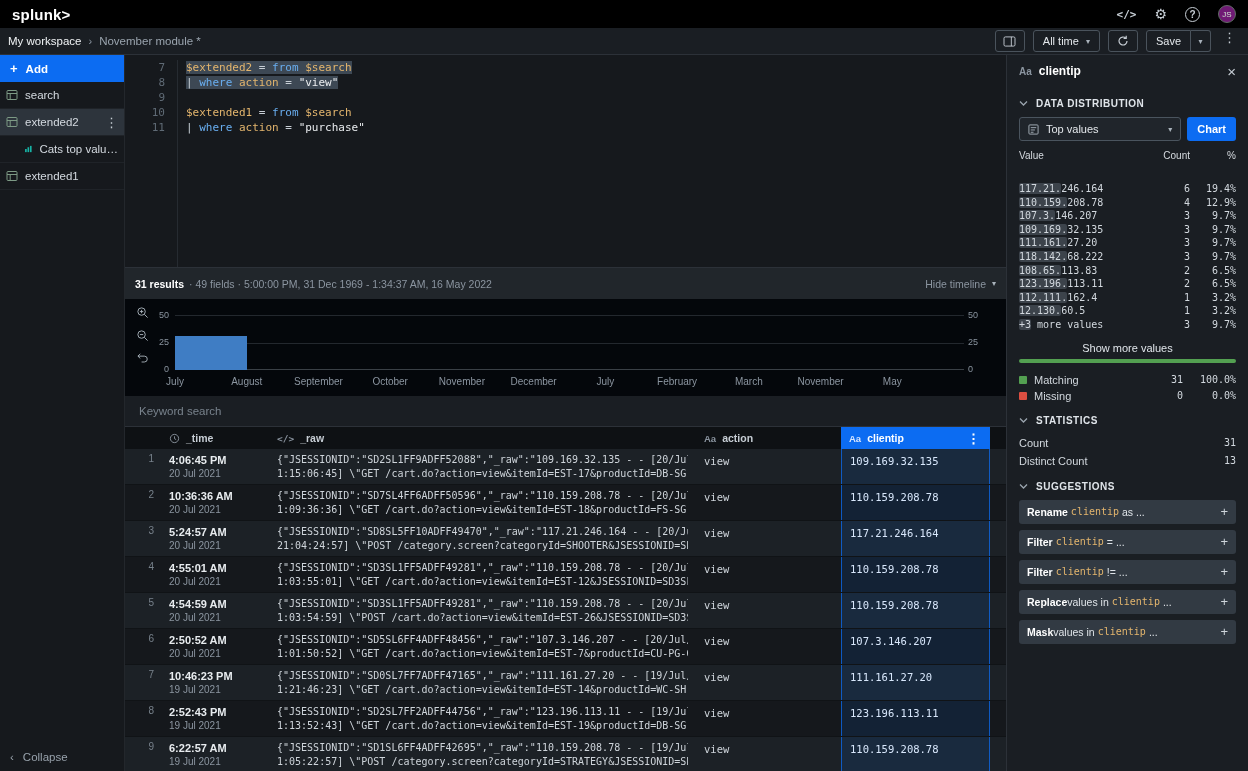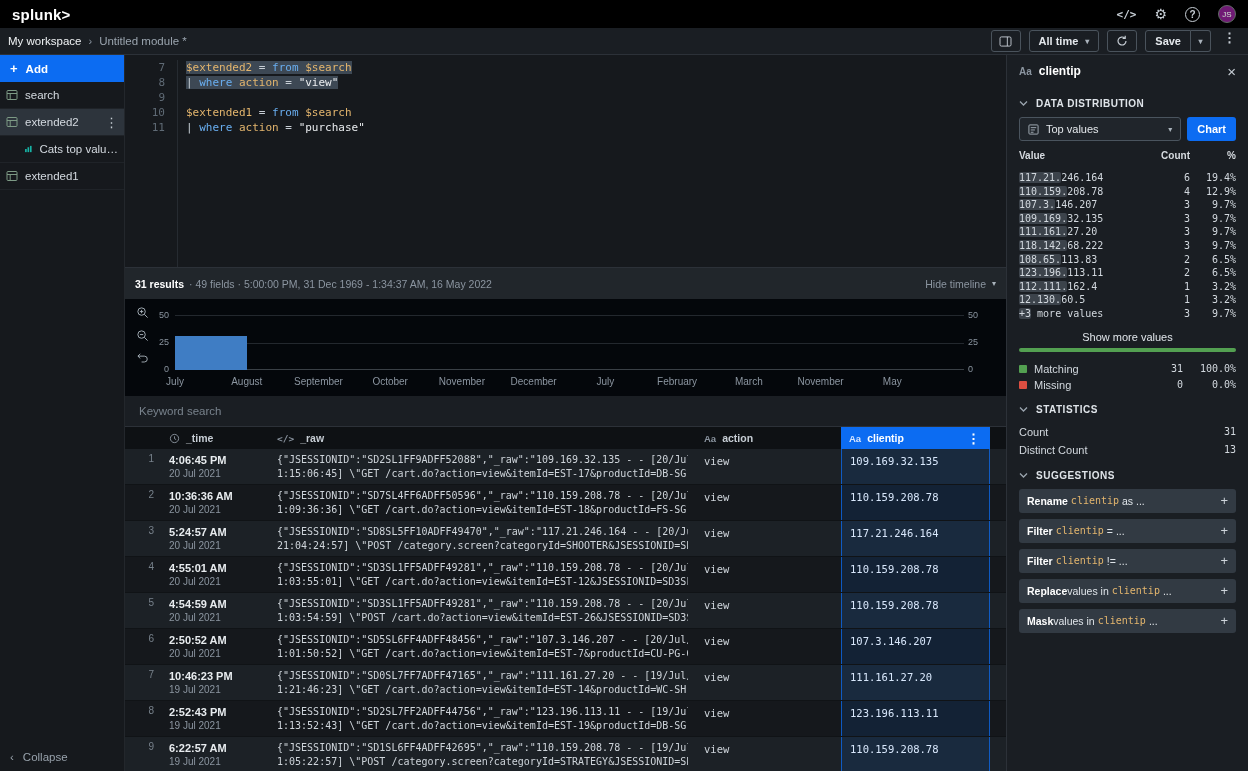--- a/index.html
+++ b/index.html
@@ -17,21 +17,21 @@
     display:flex; align-items:center; justify-content:center; font-size:10px; font-weight:bold; cursor:pointer; }
   .avatar { width:18px; height:18px; border-radius:50%; background:#701a75; border:1px solid #5f6b63;
     display:flex; align-items:center; justify-content:center; font-size:8px; color:#cfe3d0; cursor:pointer; }
 
   
   .toolbar { height:27px; background:#1a1e23; border-bottom:1px solid #2c3138;
     display:flex; align-items:center; padding:0 8px; }
   .crumb { font-size:11.5px; color:#f0f3f5; display:flex; align-items:center; }
   .crumb-sep { color:#8b95a0; margin:0 7px; font-size:11px; }
   .crumb-mod { color:#9aa4ae; }
-  .toolbar-right { margin-left:auto; display:flex; gap:8px;font-weight:bold; }
+  .toolbar-right { margin-left:auto; display:flex; gap:8px; }
   .tbtn { height:22px; border:1px solid #4a535c; border-radius:3px; background:transparent;
     color:#e4e8ec; display:flex; align-items:center; font-size:11px; padding:0 9px; gap:7px; cursor:pointer; }
   .icon-btn { width:30px; justify-content:center; padding:0; }
   .caret { font-size:8px; color:#aab3bc; }
   .save-group { display:flex; }
   .save-main { border-radius:3px 0 0 3px; }
   .save-caret { border-radius:0 3px 3px 0; border-left:0; width:20px; justify-content:center; padding:0; }
   .kebab { color:#c6cdd4; font-size:13px; cursor:pointer; padding:0 4px; }
 
   
@@ -124,21 +124,21 @@
   .insp-close { margin-left:auto; color:#c6cdd4; font-size:15px; cursor:pointer; line-height:1; }
   .section-h { display:flex; align-items:center; gap:8px; padding:11px 12px 8px; color:#dfe4e9;
     font-size:10px; font-weight:bold; letter-spacing:.5px; cursor:pointer; }
   .dist-controls { display:flex; gap:6px; padding:0 12px; }
   .select { flex:1; height:24px; border:1px solid #4a545e; border-radius:3px; display:flex; align-items:center;
     gap:7px; padding:0 8px; color:#e4e8ec; background:#20252b; font-size:11px; cursor:pointer; }
   .select .caret { margin-left:auto; }
   .chart-btn { height:24px; padding:0 10px; background:#0c6cf2; border-radius:3px; color:#fff;
     font-size:11px; font-weight:bold; display:flex; align-items:center; cursor:pointer; }
   .dist-table { padding:9px 12px 0; }
-  .dt-head { display:flex; font-size:10px; font-weight:bold; color:#d6dbe0; margin-bottom:10px; }
+  .dt-head { display:flex; font-size:10px; font-weight:normal; color:#d6dbe0; margin-bottom:21px; }
   .dt-val { flex:1; min-width:0; }
   .dt-count { width:38px; text-align:right; flex-shrink:0; }
   .dt-pct { width:46px; text-align:right; flex-shrink:0; }
   .dt-row { display:flex; font-family:"DejaVu Sans Mono",monospace; font-size:10px; color:#d2d8de;
     line-height:13.6px; cursor:pointer; }
   .hl { background:#3c434b; border-radius:2px; }
   .show-more { text-align:center; color:#e0e5ea; font-size:11px; padding:10px 0 2px; cursor:pointer; }
   .qbar { height:4px; background:#53a051; border-radius:2px; margin:3px 12px 9px; }
   .qrow { display:flex; align-items:center; gap:7px; padding:2px 12px; font-size:11px; color:#d2d8de; }
   .sw { width:8px; height:8px; border-radius:1px; flex-shrink:0; }
@@ -162,21 +162,21 @@
     <span class="tb-gear">⚙</span>
     <span class="help-circle">?</span>
     <span class="avatar">JS</span>
   </div>
 </div>
 
 <div class="toolbar">
   <div class="crumb">
     <span>My workspace</span>
     <span class="crumb-sep">›</span>
-    <span class="crumb-mod">Untitled module *</span>
+    <span class="crumb-mod">November module *</span>
   </div>
   <div class="toolbar-right">
     <div class="tbtn icon-btn">
       <svg width="13" height="11" viewBox="0 0 14 12" fill="none">
           <rect x="1" y="1" width="12" height="10" rx="1.5" stroke="#c6cdd4"></rect>
           <line x1="9" y1="1" x2="9" y2="11" stroke="#c6cdd4"></line>
         </svg>
     </div>
     <div class="tbtn">
       <span>All time</span>

